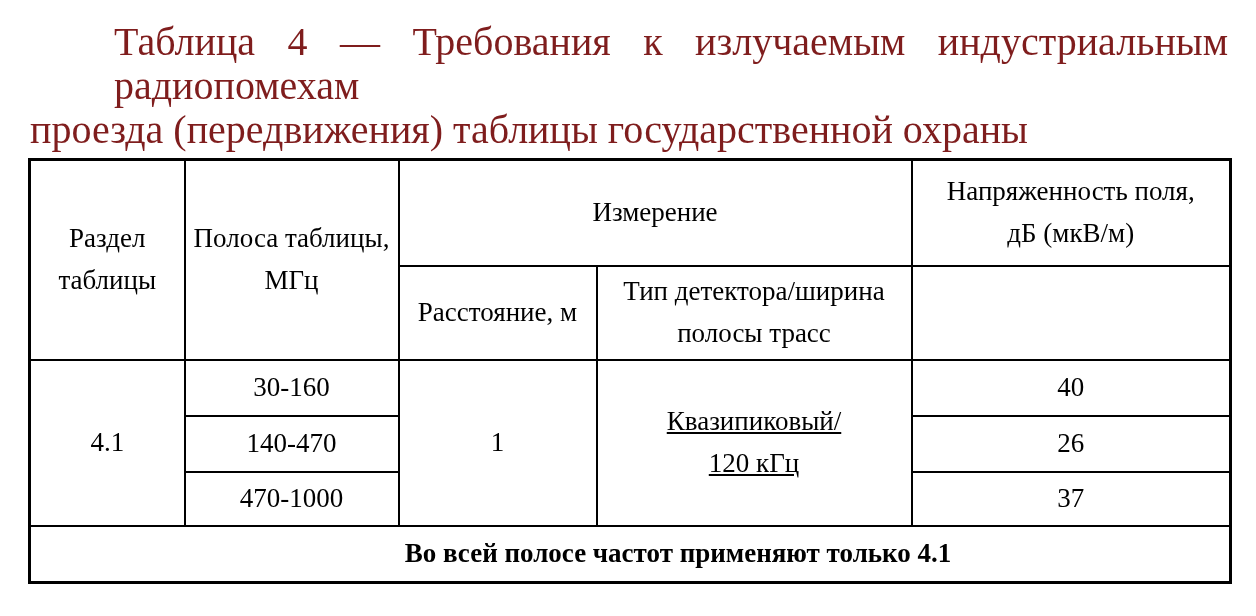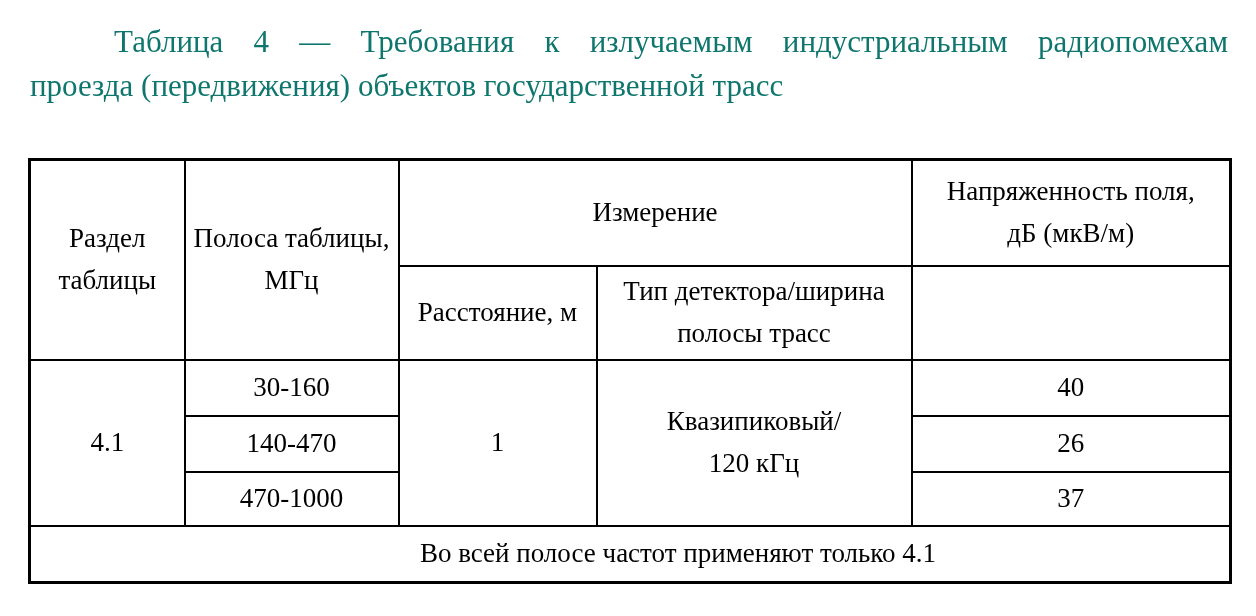--- a/index.html
+++ b/index.html
@@ -6,51 +6,51 @@
   body{
     width:1256px;height:616px;background:#ffffff;color:#000000;
     font-family:"Liberation Serif", serif;
     overflow:hidden;
   }
   .page{position:relative;width:1256px;height:616px;background:#ffffff;}
 
   
   .caption{
     position:absolute;left:30px;top:20px;width:1198px;
-    font-size:31px;line-height:44px;color:#0f766e;
+    font-size:40px;line-height:44px;color:#7f1d1d;
   }
   .cap-line{width:100%;}
   .t-just{text-align:justify;text-align-last:justify;}
   .t-indent{padding-left:84px;box-sizing:border-box;}
 
   
   table.gost{
     position:absolute;left:28px;top:158px;width:1201px;
     border-collapse:collapse;table-layout:fixed;
     border:3px solid #000000;
   }
   table.gost td{
     border:2px solid #000000;
     text-align:center;vertical-align:middle;
     font-size:27px;line-height:1.55;
     padding:0 4px;white-space:pre-line;overflow:hidden;
   }
   .r1{height:106px}.r2{height:94px}.r3{height:56px}.r4{height:56px}.r5{height:54px}.r6{height:57px}
   .lh-wide{line-height:1.75;}
-  .lh-xwide{line-height:1.95;}
-  .note-cell{text-align:right;padding-left:100px !important;}
+  .lh-xwide{line-height:1.95;text-decoration:underline;}
+  .note-cell{text-align:right;padding-left:100px !important;font-weight:bold;}
 </style>
 </head>
 <body>
 
 <div class="page">
 
   <div class="caption">
     <div class="cap-line t-just t-indent">Таблица 4 — Требования к излучаемым индустриальным радиопомехам</div>
-    <div class="cap-line">проезда (передвижения) объектов государственной трасс</div>
+    <div class="cap-line">проезда (передвижения) таблицы государственной охраны</div>
   </div>
 
   <table class="gost">
     <colgroup>
       <col style="width:155px">
       <col style="width:214px">
       <col style="width:198px">
       <col style="width:315px">
       <col style="width:319px">
     </colgroup>

